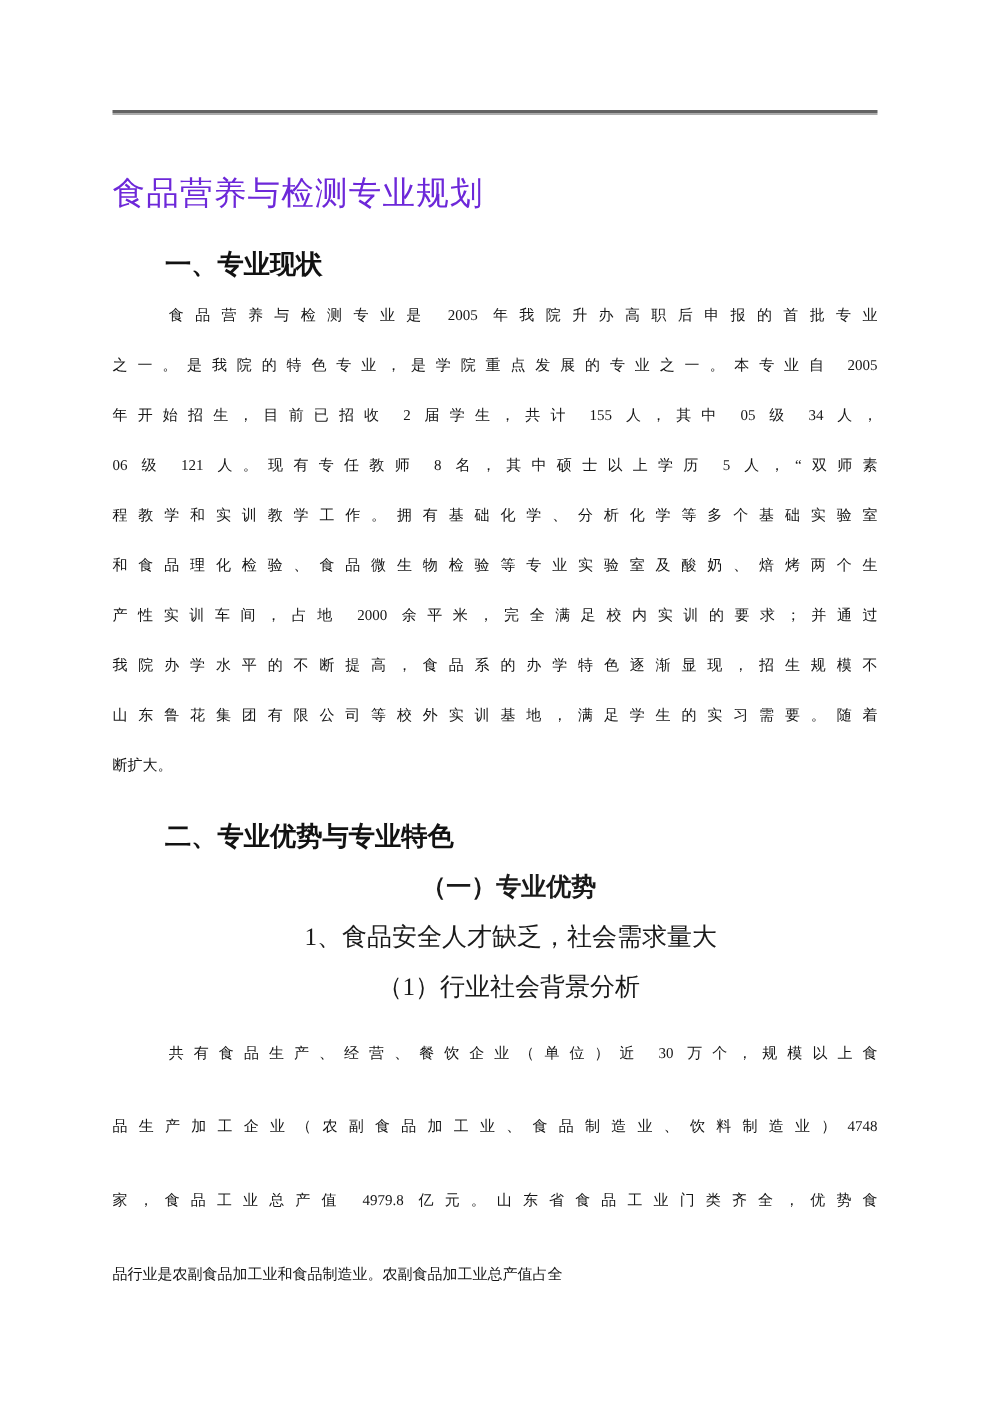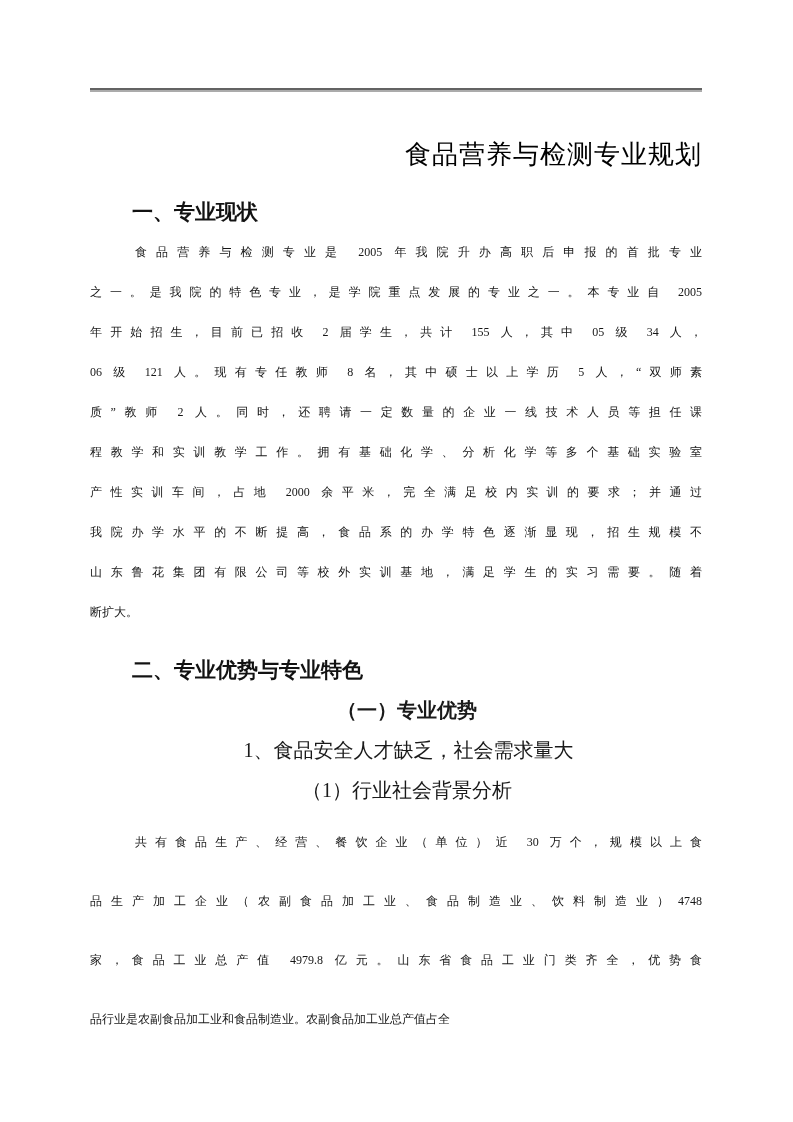--- a/index.html
+++ b/index.html
@@ -23,22 +23,22 @@
     margin-top: 88px;
     height: 4px;
     background: linear-gradient(to bottom, #636363 0 55%, #ababab 55% 100%);
   }
   .doc-title {
     margin: 46px 0 0 0;
     font-size: 26px;
     font-weight: 400;
     line-height: 34px;
     letter-spacing: 1px;
-    text-align: right;
-    color: #000000;
+    text-align: left;
+    color: #6d28d9;
   }
   .heading-black {
     margin: 0;
     font-family: "Liberation Sans", "DejaVu Sans", sans-serif;
     font-size: 21px;
     font-weight: 700;
     line-height: 40px;
     text-indent: 42px;
     color: #121212;
   }
@@ -101,22 +101,22 @@
 
   <h1 class="doc-title">食品营养与检测专业规划</h1>
 
   <h2 class="heading-black first">一、专业现状</h2>
 
   <div class="para p1">
     <div class="line first-line">食品营养与检测专业是 2005 年我院升办高职后申报的首批专业</div>
     <div class="line">之一。是我院的特色专业，是学院重点发展的专业之一。本专业自 2005</div>
     <div class="line">年开始招生，目前已招收 2 届学生，共计 155 人，其中 05 级 34 人，</div>
     <div class="line">06 级 121 人。现有专任教师 8 名，其中硕士以上学历 5 人，“双师素</div>
-    <div class="line">质”教师 2 人。同时，还聘请一定数量的企业一线技术人员等担任课</div>
     <div class="line">程教学和实训教学工作。拥有基础化学、分析化学等多个基础实验室</div>
+    <div class="line">和食品理化检验、食品微生物检验等专业实验室及酸奶、焙烤两个生</div>
     <div class="line">产性实训车间，占地 2000 余平米，完全满足校内实训的要求；并通过</div>
     <div class="line">我院办学水平的不断提高，食品系的办学特色逐渐显现，招生规模不</div>
     <div class="line">山东鲁花集团有限公司等校外实训基地，满足学生的实习需要。随着</div>
     <div class="line last-line">断扩大。</div>
   </div>
 
   <h2 class="heading-black second">二、专业优势与专业特色</h2>
 
   <div class="subhead kai-bold">（一）专业优势</div>
 

